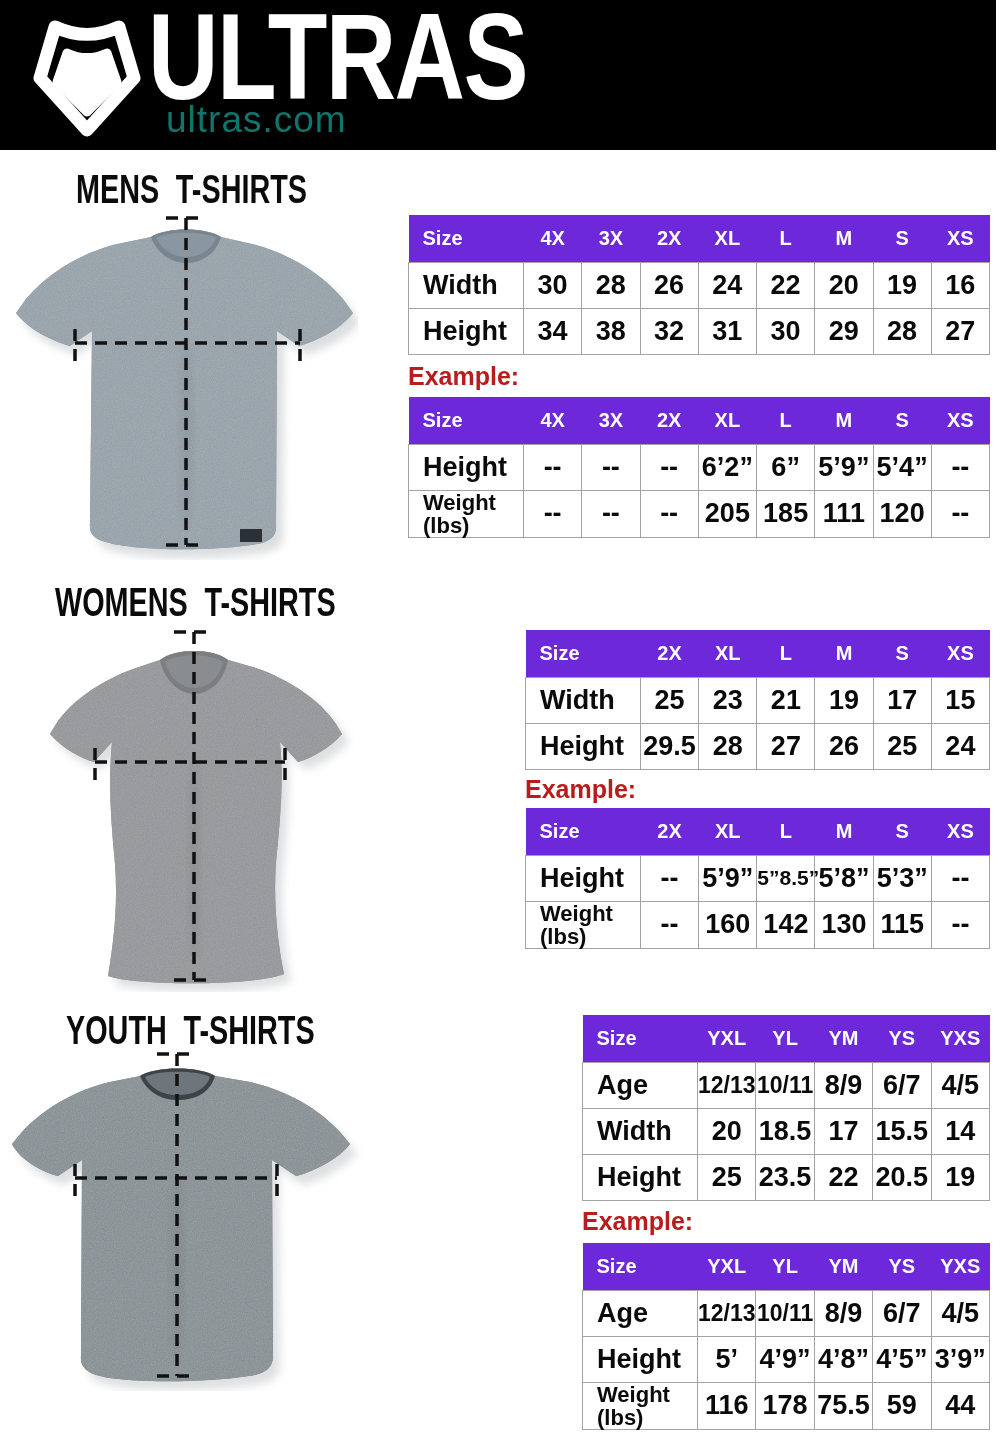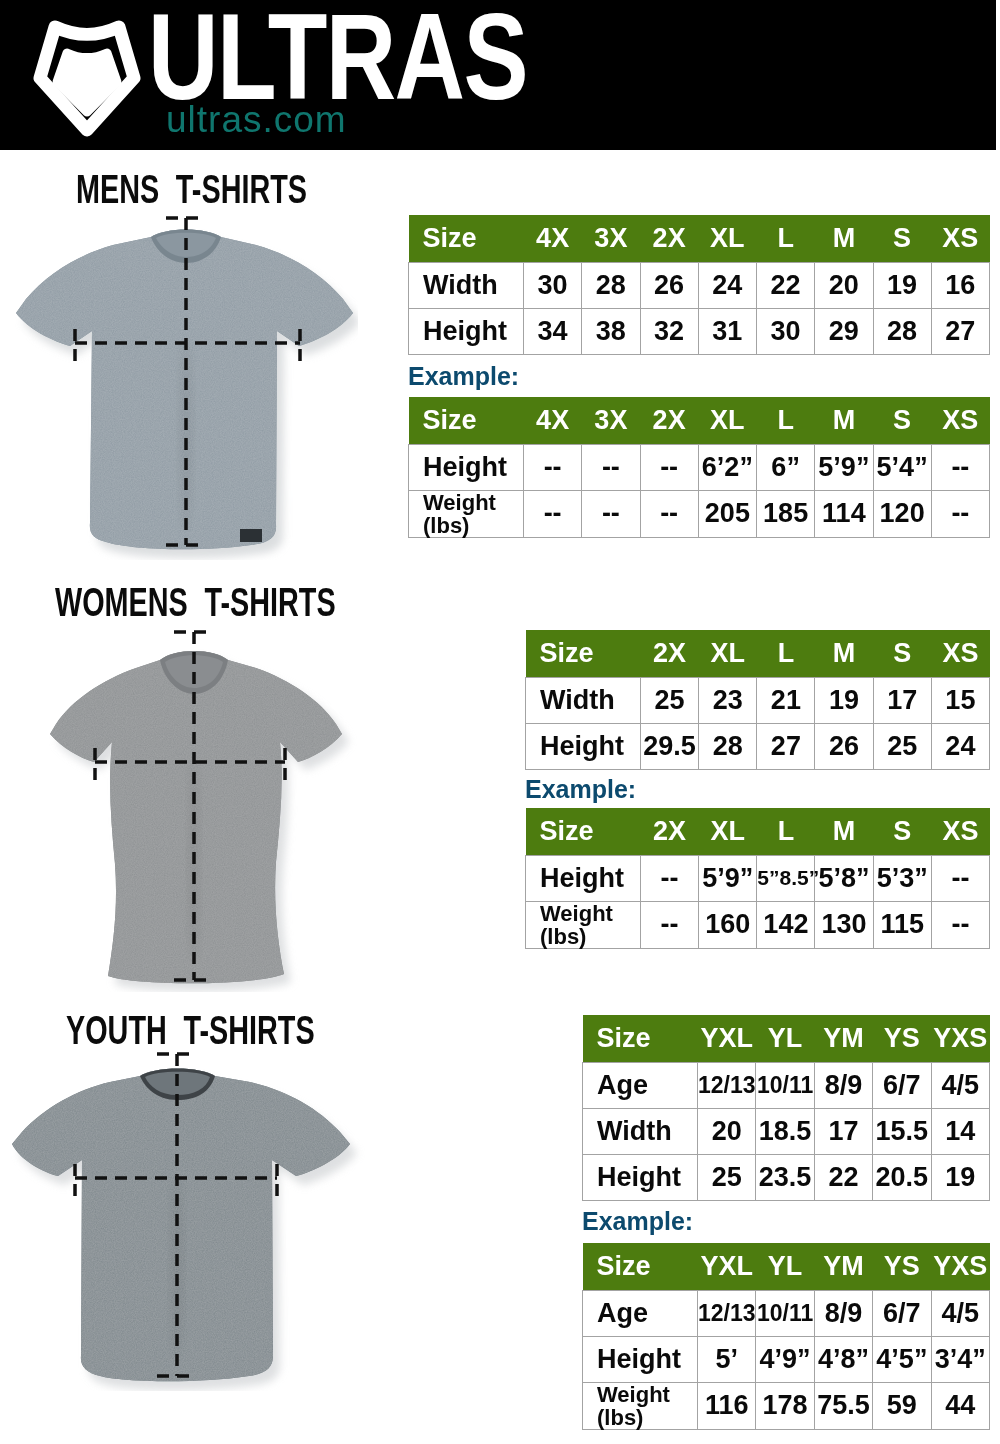--- a/index.html
+++ b/index.html
@@ -34,40 +34,40 @@
   .shirt { position:absolute; }
   .shirt-mens   { left:8px;   top:205px; }
   .shirt-womens { left:40px;  top:622px; }
   .shirt-youth  { left:10px;  top:1046px; }
 
   
   .size-table { position:absolute; border-collapse:collapse; table-layout:fixed; background:#fff; }
   .size-table thead tr { height:47px; }
   .size-table tbody tr { height:46px; }
   .size-table th {
-    background:#4d7c0f; color:#fff; font-weight:bold; font-size:27px;
+    background:#6d28d9; color:#fff; font-weight:bold; font-size:20px;
     text-align:center; padding:0; border:none;
   }
   .size-table td {
     border:1.6px solid #a3a3a3; color:#0a0a0a; font-weight:bold; font-size:27px;
     text-align:center; padding:0; background:#fff;
   }
   .size-table th.lbl, .size-table td.lbl { text-align:left; padding-left:14px; width:115px; }
   .size-table td.md { font-size:23px; }
   .size-table td.sm { font-size:21px;text-align:center; }
   .size-table td.two-line { font-size:22px; line-height:23px; white-space:pre-line;margin-left:20px; }
 
   .t-mens-size    { left:408px; top:215px; width:582px; }
   .t-mens-example { left:408px; top:397px; width:582px; }
   .t-womens-size    { left:525px; top:630px; width:465px; }
   .t-womens-example { left:525px; top:808px; width:465px; }
   .t-youth-size    { left:582px; top:1015px; width:408px; }
   .t-youth-example { left:582px; top:1243px; width:408px; }
 
-  .example-label { position:absolute; font-weight:bold; font-size:25px; color:#0c4a6e; }
+  .example-label { position:absolute; font-weight:bold; font-size:25px; color:#b91c1c; }
   .ex-mens   { left:408px; top:362px; }
   .ex-womens { left:525px; top:775px; }
   .ex-youth  { left:582px; top:1207px; }
 
   .dash { stroke:#111; stroke-width:3.5; fill:none; }
 </style>
 </head>
 <body>
 
 <div class="page">
@@ -188,21 +188,21 @@
           <td>--</td>
         </tr>
         <tr>
           <td class="lbl two-line">Weight
 (lbs)</td>
           <td>--</td>
           <td>--</td>
           <td>--</td>
           <td>205</td>
           <td>185</td>
-          <td>114</td>
+          <td>111</td>
           <td>120</td>
           <td>--</td>
         </tr>
       </tbody>
     </table>
 
   <h2 class="section-title title-womens">WOMENS T-SHIRTS</h2>
 
   <svg class="shirt shirt-womens" width="360" height="370" viewBox="0 0 360 370">
     <defs>
@@ -408,21 +408,21 @@
           <td>8/9</td>
           <td>6/7</td>
           <td>4/5</td>
         </tr>
         <tr>
           <td class="lbl">Height</td>
           <td>5’</td>
           <td>4’9”</td>
           <td>4’8”</td>
           <td>4’5”</td>
-          <td>3’4”</td>
+          <td>3’9”</td>
         </tr>
         <tr>
           <td class="lbl two-line">Weight
 (lbs)</td>
           <td>116</td>
           <td>178</td>
           <td>75.5</td>
           <td>59</td>
           <td>44</td>
         </tr>

